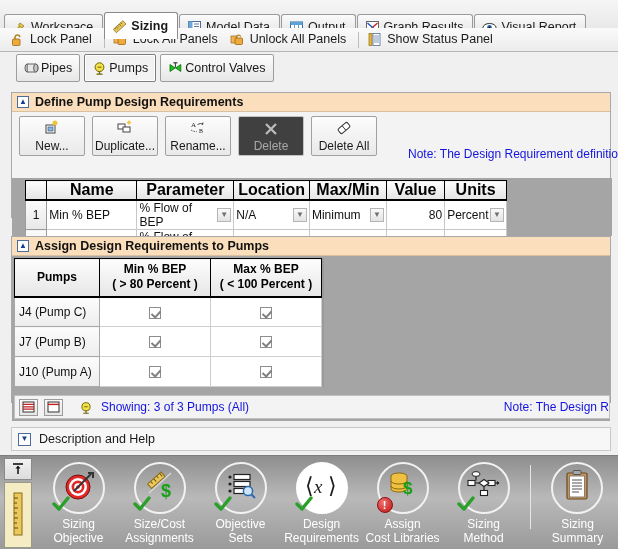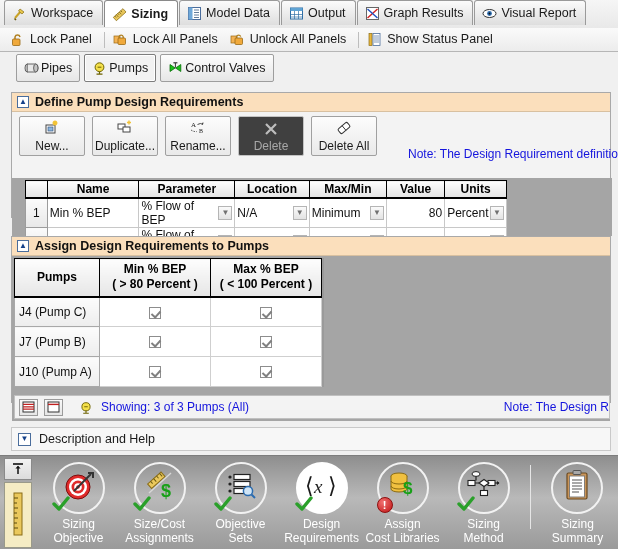--- a/index.html
+++ b/index.html
@@ -11,21 +11,21 @@
     background: #f0f0f0;
     overflow: hidden;
   }
   #app { position: relative; width: 618px; height: 549px; background: #f0f0f0; }
 
   
   .maintabs {
     position: absolute; left: 0; top: 0; width: 618px; height: 40px;
     background: linear-gradient(to bottom,#f6f6f6,#e3e3e3);
     border-bottom: 1px solid #8a8a8a;
-    display: flex; padding-left: 4px;
+    display: flex; align-items: flex-end; padding-left: 4px;
   }
   .mtab {
     height: 25px; display: flex; align-items: center; gap: 4px;
     padding: 0 9px 0 7px;
     background: linear-gradient(to bottom,#fbfbfb,#dedede);
     border: 1px solid #9a9a9a; border-bottom: none;
     border-radius: 3px 3px 0 0;
     margin-right: 1px;
     font-size: 12.5px; color: #1a1a1a; white-space: nowrap;
   }
@@ -94,21 +94,21 @@
   .tbtn .ic { width: 20px; height: 19px; position: relative; margin-bottom: 1px; }
   .tbtn.disabled { color: #a8a8a8; background: #404040; border-color: #c3c3c3; }
   .note { position: absolute; color: #1414dd; font-size: 12px; white-space: nowrap; }
 
   
   #grid1 { position: absolute; left: 13px; top: 68px; width: 482px; }
   table.g { border-collapse: collapse; table-layout: fixed; background: #fff; }
   table.g th {
     background: linear-gradient(to bottom,#fdfdfd,#e4e4e4);
     border: 1px solid #000; border-width: 1px 1px 2px 1px;
-    font-size: 12px; font-weight: bold; height: 17px; color: #000;
+    font-size: 16px; font-weight: bold; height: 17px; color: #000;
     padding: 0;
   }
   table.g td {
     border: 1px solid #c8c8c8; height: 16px; font-size: 12px;
     padding: 0 2px; color: #111; background: #fff;
   }
   table.g td.rh {
     background: linear-gradient(to bottom,#fbfbfb,#e8e8e8);
     text-align: center; border: 1px solid #9c9c9c; font-size: 12px;
   }

